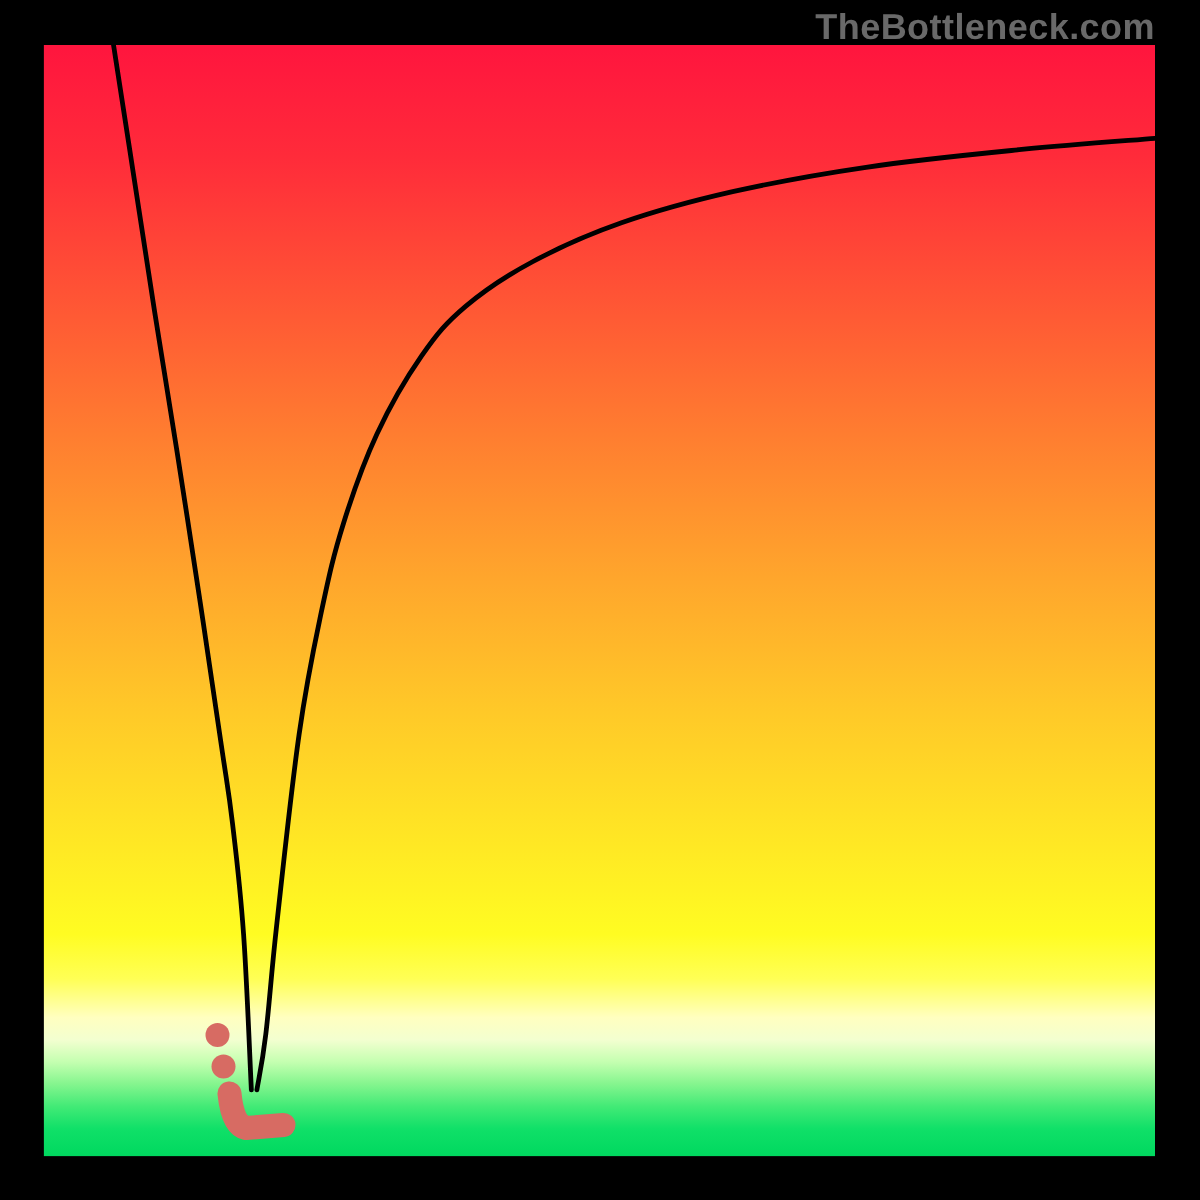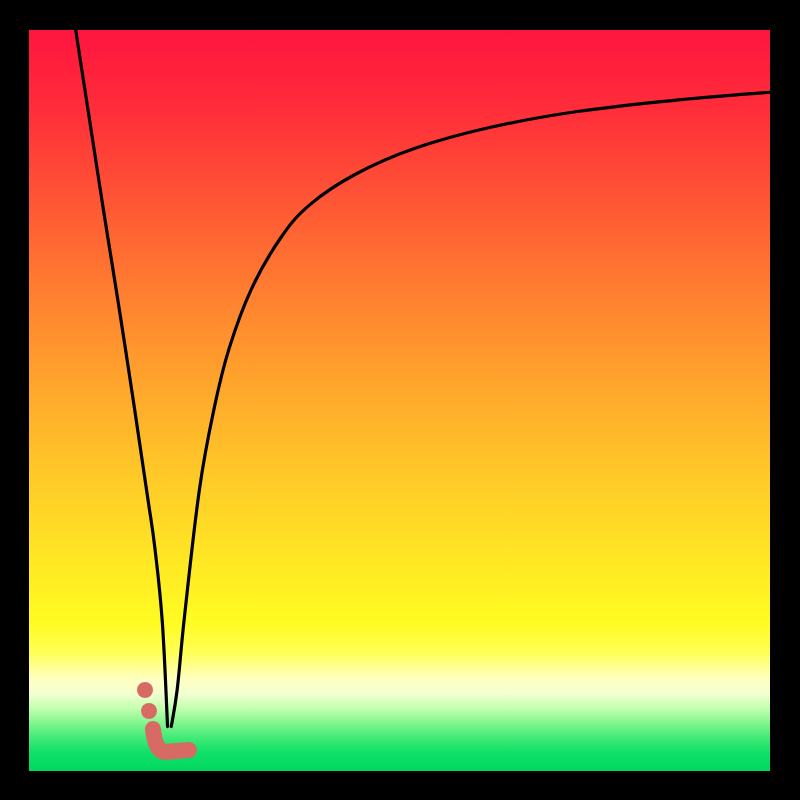--- a/index.html
+++ b/index.html
@@ -40,20 +40,21 @@
     font-size: 24px;
     font-weight: 600;
     color: #696969;
     letter-spacing: 0.3px;
   }
 </style>
 </head>
 <body>
 
 <div class="stage">
+  <div class="watermark">TheBottleneck.com</div>
 
   <div class="plot-area">
     <svg class="gradient" viewBox="0 0 741 741" preserveAspectRatio="none">
       <defs>
         <linearGradient id="bg-grad" x1="0" y1="0" x2="0" y2="1">
             <stop offset="0.00%" stop-color="#ff153e"></stop>
             <stop offset="10.00%" stop-color="#ff2b3a"></stop>
             <stop offset="22.00%" stop-color="#ff5235"></stop>
             <stop offset="35.00%" stop-color="#ff7d30"></stop>
             <stop offset="48.00%" stop-color="#ffa62c"></stop>

